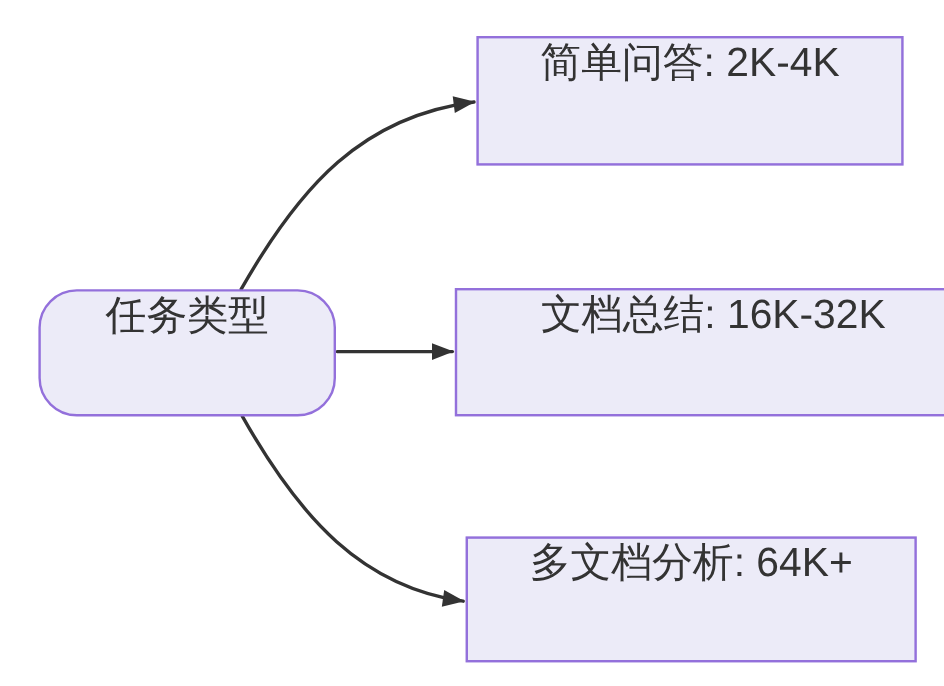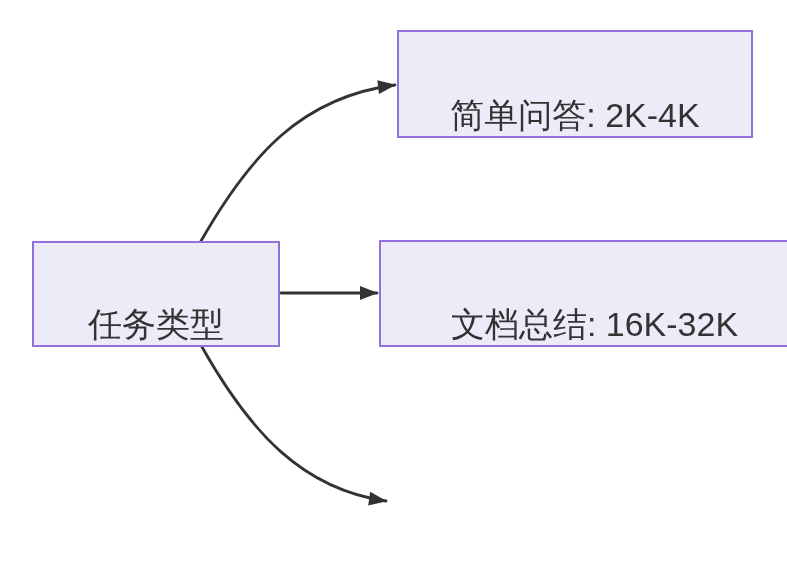--- a/index.html
+++ b/index.html
@@ -32,28 +32,28 @@
   .edges .arrowhead {
     fill: var(--edge-color, #333333);
     stroke: none;
   }
   .node {
     position: absolute;
     box-sizing: border-box;
     background: var(--node-fill, #ECEBF8);
     border: 2.5px solid var(--node-border, #9370DB);
     display: flex;
-    align-items: flex-end;
+    align-items: flex-start;
     justify-content: center;
     color: var(--text-color, #333333);
     font-size: 34px;
     line-height: 1.2;
     white-space: nowrap;
   }
-  .node-task-type   { left: 32px;  top: 241px; width: 248px; height: 106px; }
+  .node-task-type   { left: 32px;  top: 241px; width: 248px; height: 106px; border-radius: 32px; }
   .node-simple-qa   { left: 397px; top: 30px;  width: 356px; height: 108px; }
   .node-doc-summary { left: 379px; top: 240px; width: 431px; height: 107px; }
   .node-multi-doc   { left: 388px; top: 447px; width: 376px; height: 105px; }
 </style>
 </head>
 <body>
 
 <div class="canvas">
 
   <svg class="edges" viewBox="0 0 787 572" xmlns="http://www.w3.org/2000/svg">
@@ -72,14 +72,17 @@
   </div>
 
   <div class="node node-simple-qa">
     <span>简单问答: 2K-4K</span>
   </div>
 
   <div class="node node-doc-summary">
     <span>文档总结: 16K-32K</span>
   </div>
 
+  <div class="node node-multi-doc">
+    <span>多文档分析: 64K+</span>
+  </div>
 
 </div>
 
 </body></html>

